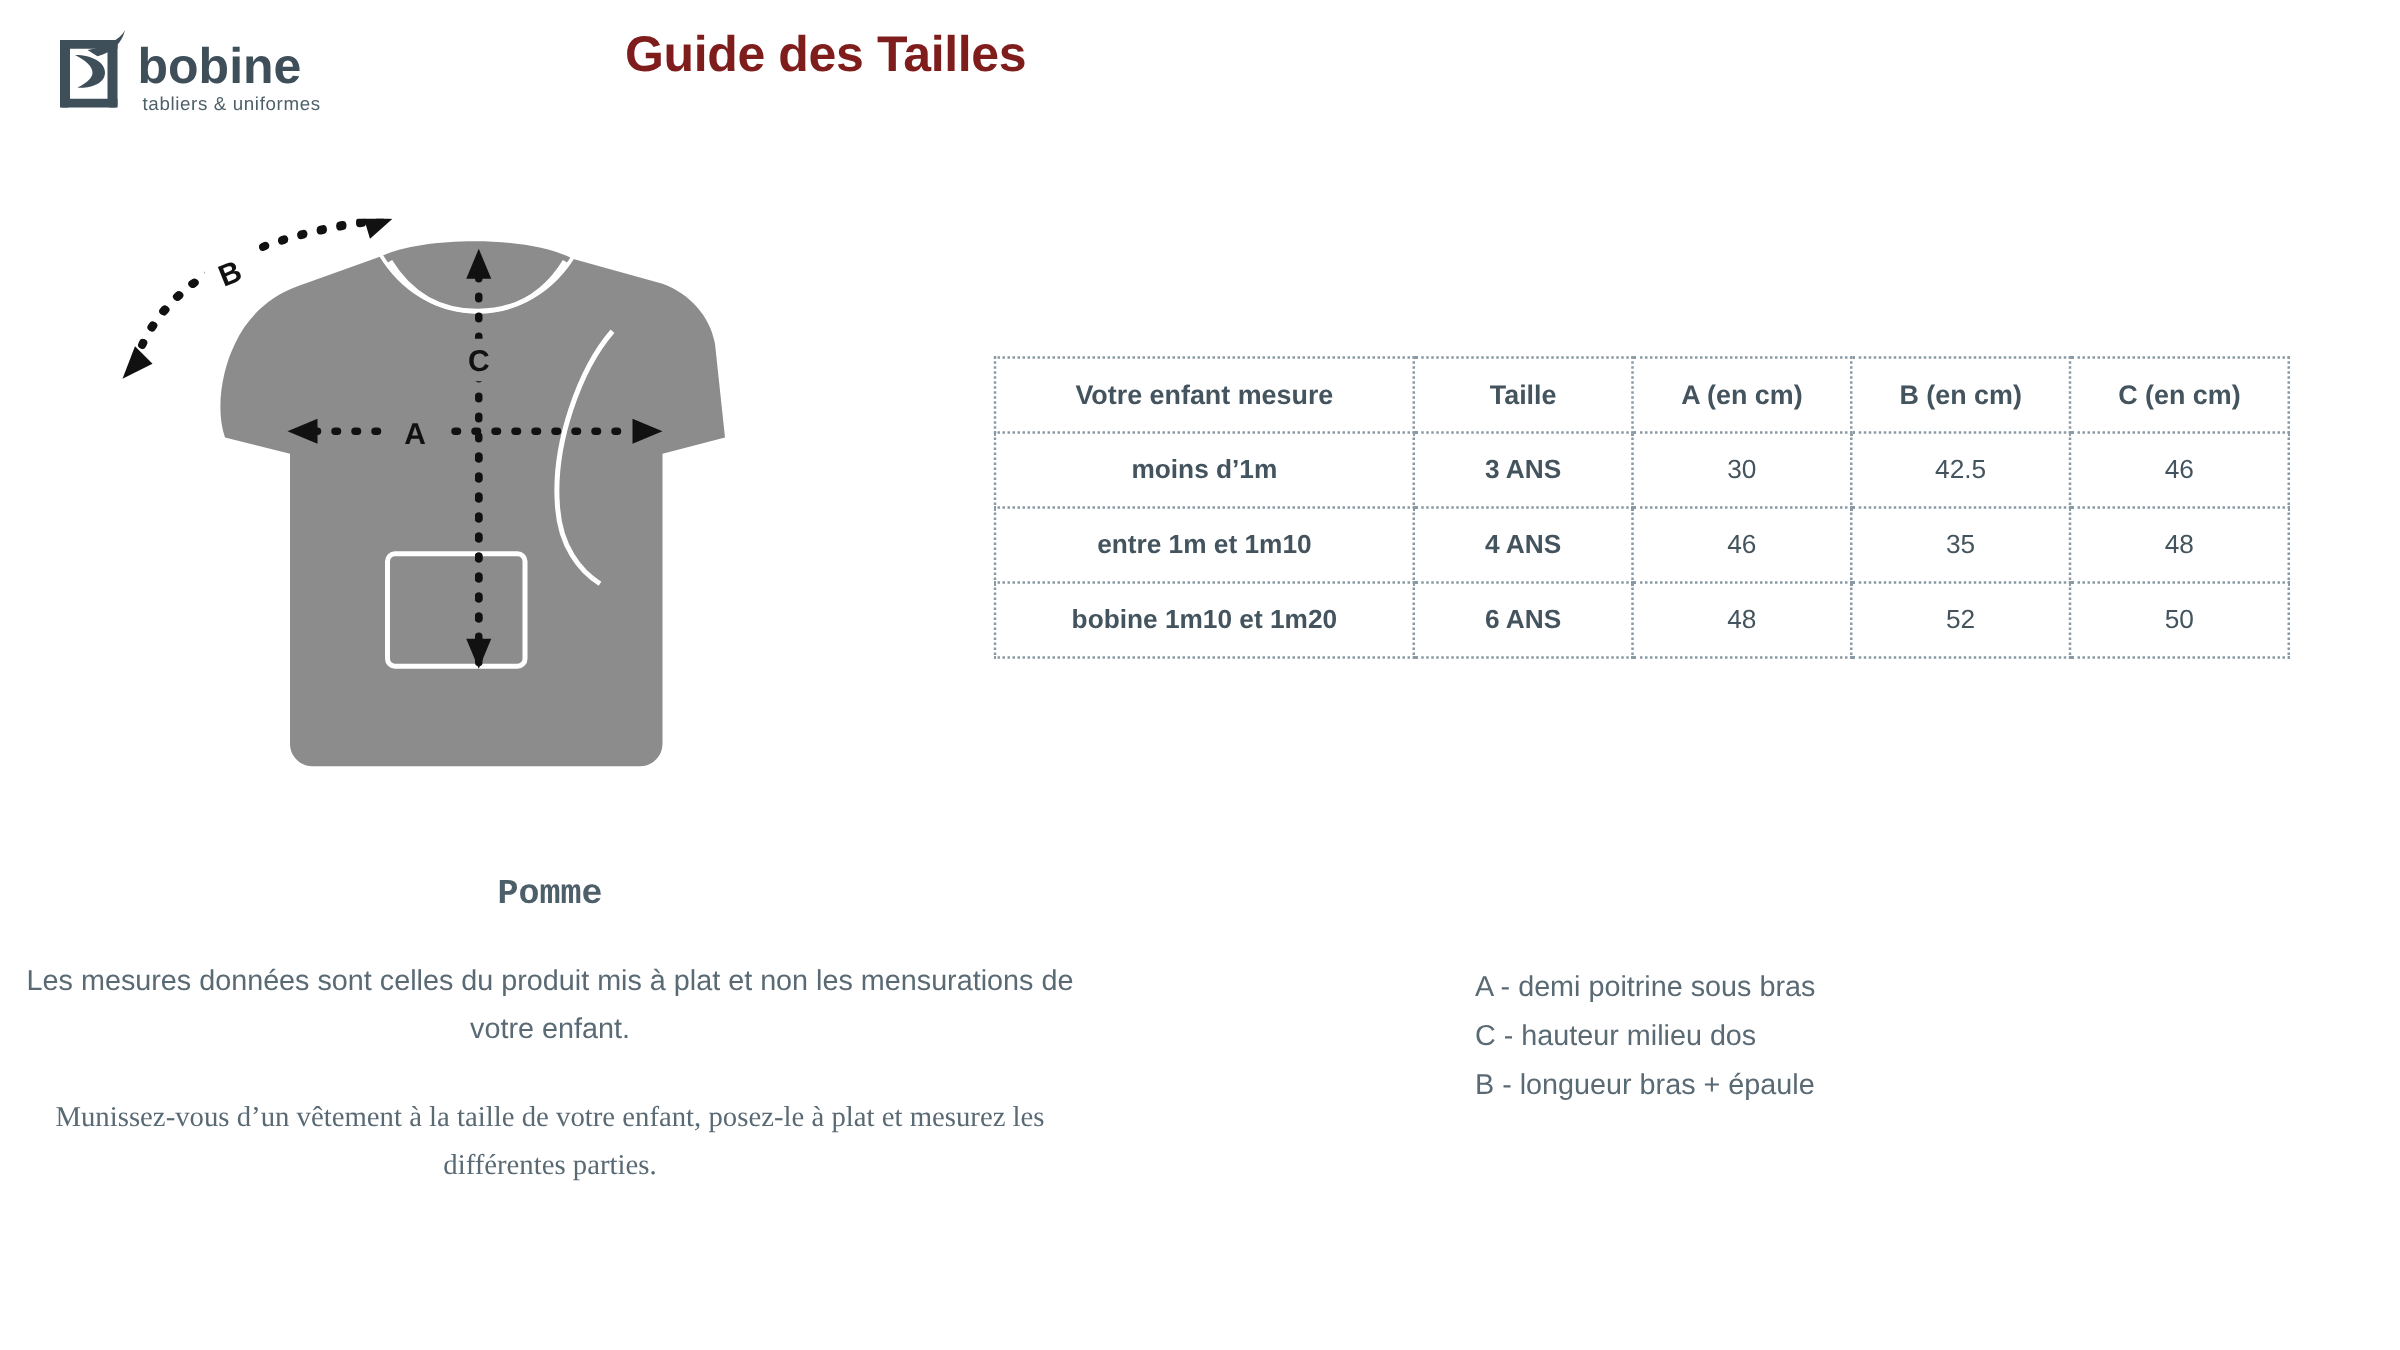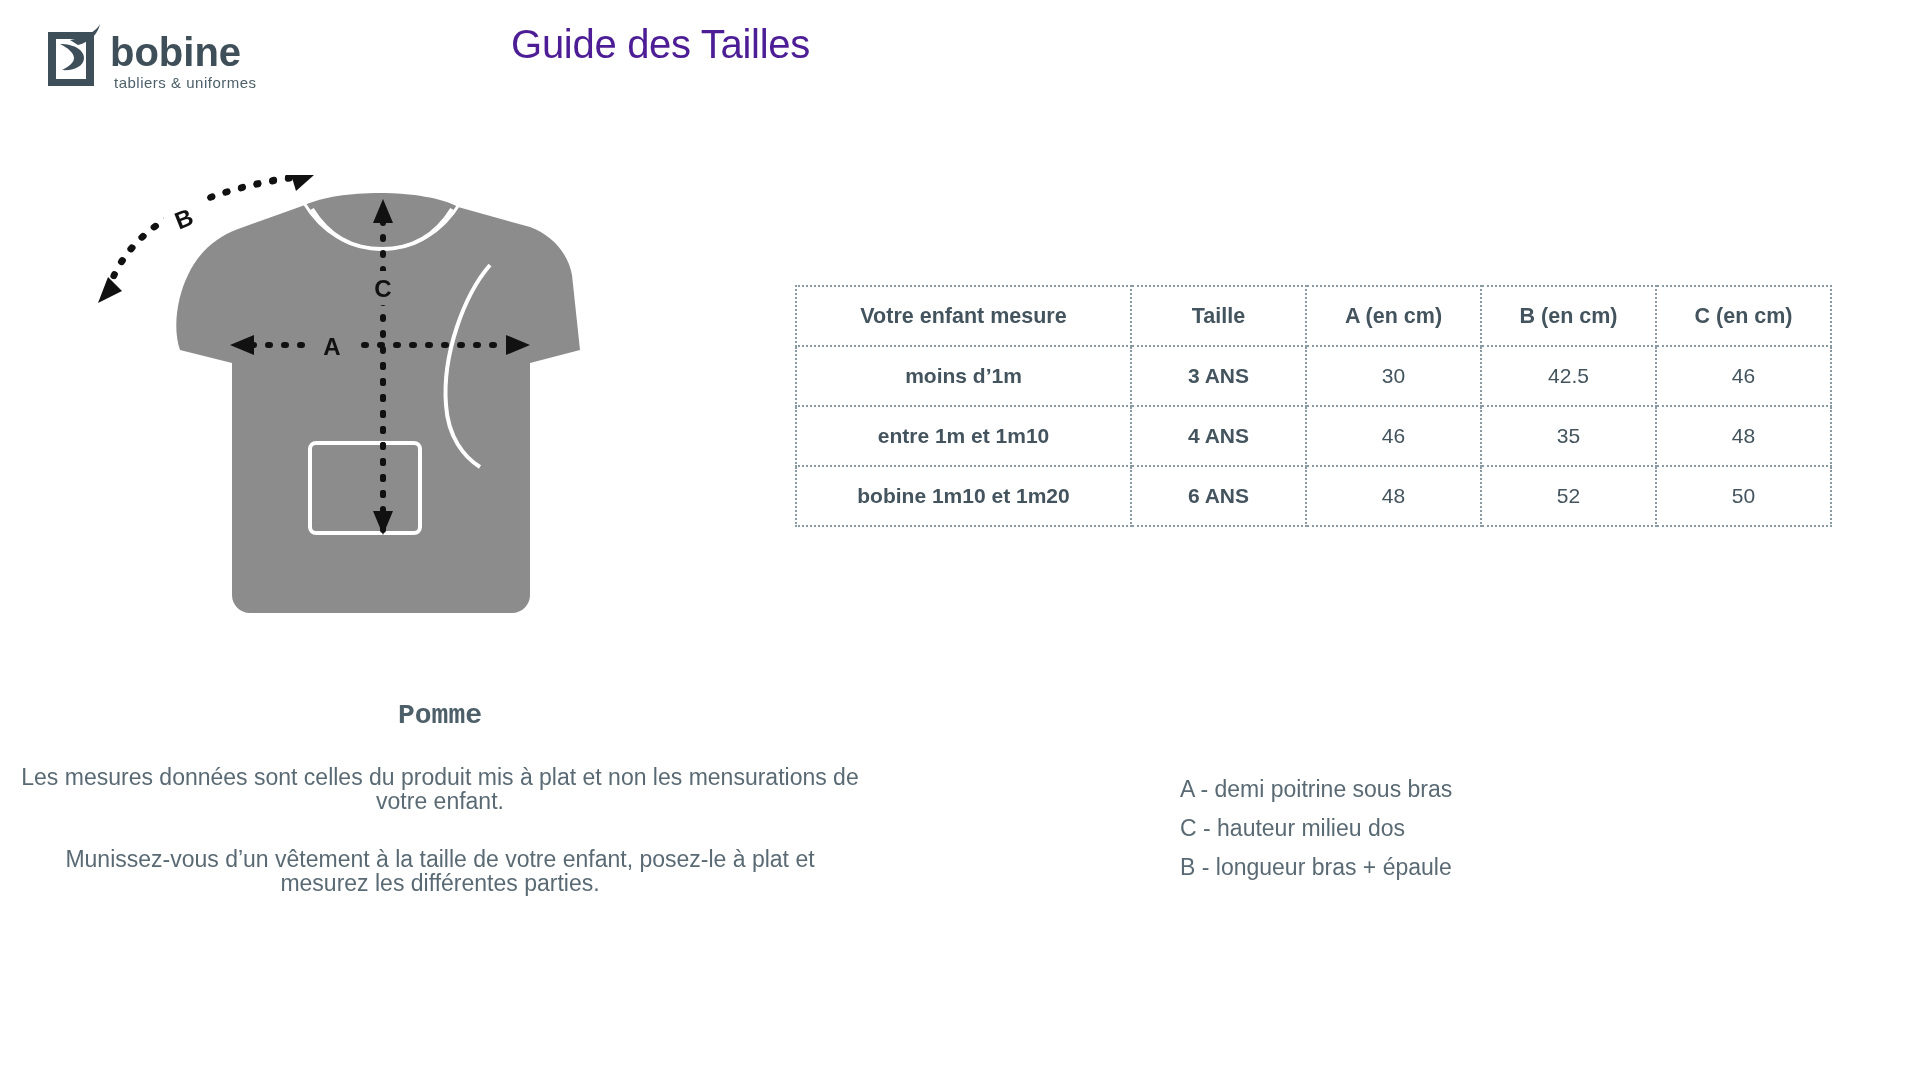--- a/index.html
+++ b/index.html
@@ -24,22 +24,22 @@
     width: 260px; height: 92px;
   }
   .logo svg { display: block; }
 
   .page-title {
     position: absolute;
     left: 0; top: 22px;
     width: 1671px;
     text-align: center;
     font-size: 40px;
-    font-weight: normal;
-    color: #4c1d95;
+    font-weight: bold;
+    color: #7f1d1d;
     letter-spacing: -0.3px;
   }
   .page-title-inner {
     display: inline-block;
     transform: translateX(-175px);
   }
 
   
   .garment {
     position: absolute;
@@ -60,25 +60,25 @@
     font-family: Liberation Mono, monospace;
   }
 
   
   .notes {
     position: absolute;
     left: 20px; top: 765px;
     width: 840px;
     text-align: center;
     font-size: 23px;
-    line-height: 24px;
+    line-height: 38px;
     color: #5a6a74;
   }
   .notes p { margin: 0 0 34px 0; }
-  .notes p:last-child { margin-bottom: 16px; }
+  .notes p:last-child { margin-bottom: 16px; font-family: Liberation Serif, serif; }
 
   
   .size-table-wrap {
     position: absolute;
     left: 795px; top: 285px;
     width: 1035px;
   }
   table.size-table {
     border-collapse: collapse;
     width: 1035px;

